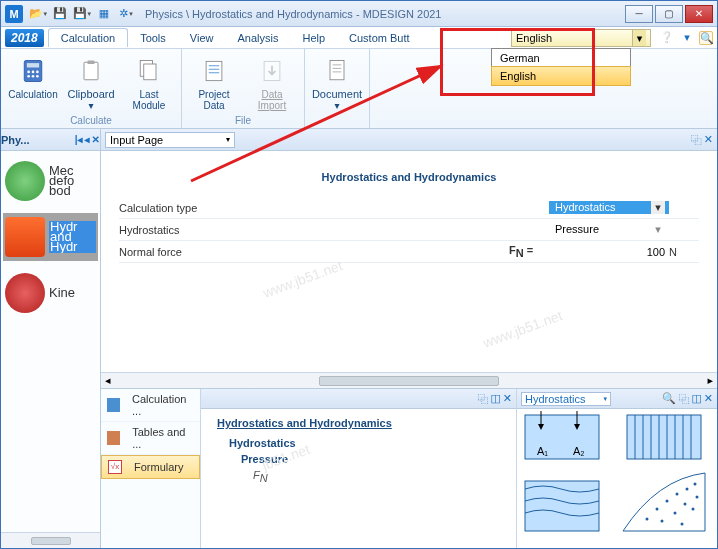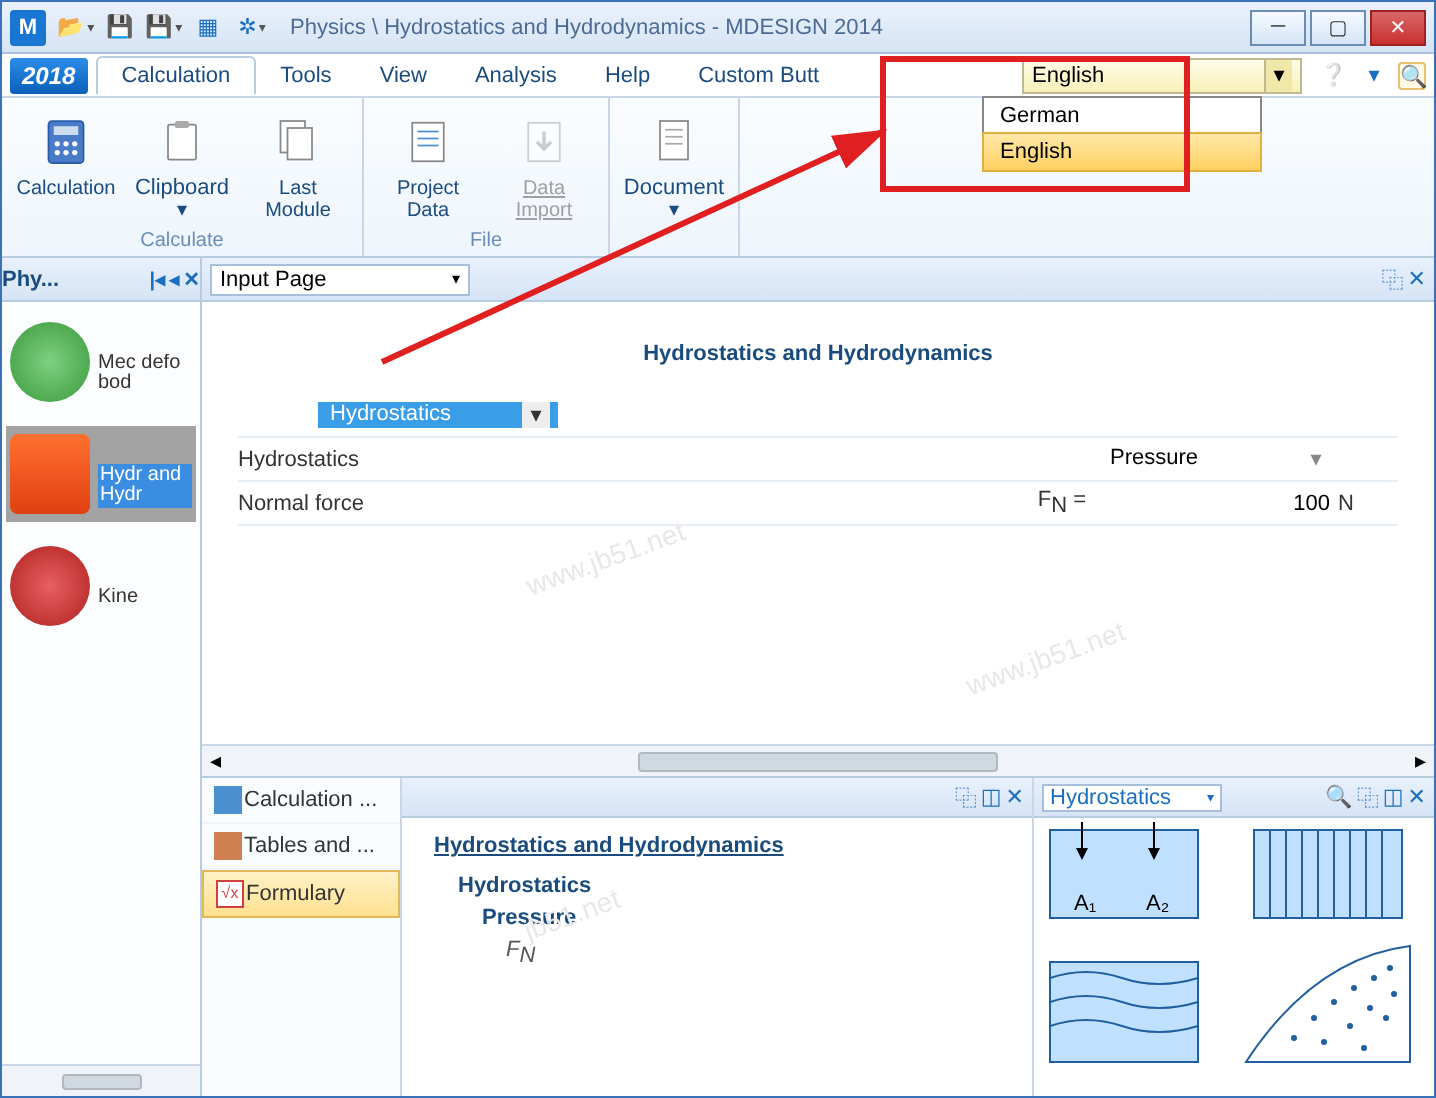--- a/index.html
+++ b/index.html
@@ -40,51 +40,51 @@
 .ico svg { width:28px; height:28px;}
 
 .workarea { display:flex; height:calc(100% - 128px);}
 .leftpanel { width:100px; border-right:1px solid #b8cce0; display:flex; flex-direction:column; background:#fcfdfe;}
 .leftpanel .hdr { height:22px; background:linear-gradient(#e8f0fc,#d6e4f5); border-bottom:1px solid #b8cce0; display:flex; align-items:center; padding:0 0; font-weight:bold; color:#1a4b7e;}
 .leftpanel .hdr .navic { margin-left:auto; display:flex; gap:2px;}
 .leftpanel .hdr .navic span { color:#1a6fc0; font-size:10px;}
 .catlist { flex:1; overflow:hidden; padding:6px 2px;}
 .catitem { display:flex; align-items:center; gap:4px; padding:4px 2px; margin-bottom:8px;}
 .catitem .cicon { width:40px; height:40px; border-radius:50%; flex-shrink:0;}
-.catitem .ctxt { font-size:10px; color:#333; line-height:10px; overflow:hidden;margin-top:12px;}
+.catitem .ctxt { font-size:13px; color:#333; line-height:10px; overflow:hidden;}
 .catitem.active { background:#a3a3a3;}
 .catitem.active .ctxt { color:#fff; background:#3a8de0; padding:1px;}
 .leftpanel .scrlh { height:16px; border-top:1px solid #c8d6e8; background:#f0f4f8; display:flex; align-items:center; justify-content:center;}
 
 .mainpanel { flex:1; display:flex; flex-direction:column; overflow:hidden;}
 .mainhdr { height:22px; background:linear-gradient(#e8f0fc,#d6e4f5); border-bottom:1px solid #b8cce0; display:flex; align-items:center; padding:0 4px;}
 .mainhdr .sel { background:#fff; border:1px solid #a8c0dc; width:130px; height:16px; padding:0 4px; display:flex; align-items:center; font-size:10px;}
 .mainhdr .sel .arr{ margin-left:auto; font-size:8px;}
 .mainhdr .rctl { margin-left:auto; display:flex; gap:2px;}
 .mainhdr .rctl span { color:#1a6fc0; font-size:11px;}
 
 .content { flex:1; overflow:hidden; display:flex; flex-direction:column;}
 .ctitle { text-align:center; font-weight:bold; color:#1a4b7e; padding:20px 0 14px;}
 .params { padding:0 18px;}
 .prow { display:flex; align-items:center; height:22px; border-bottom:1px solid #e8eef5; font-size:11px;}
 .prow .pname { flex:1; color:#333;}
-.prow .psym { width:40px; text-align:right; color:#333; padding-right:6px;}
+.prow .psym { width:40px; color:#333; padding-right:6px;font-weight:bold;}
 .prow .pval { width:120px; text-align:right; padding-right:4px;}
 .prow .punit { width:30px; color:#333;}
 .prow .pval.dd { background:#3a9de8; color:#fff; text-align:left; padding-left:6px; display:flex;}
 .prow .pval.dd .arr { margin-left:auto; background:#eee; color:#333; width:14px; text-align:center;}
 .prow .pval.dd2 { text-align:left; padding-left:6px; display:flex;}
 .prow .pval.dd2 .arr { margin-left:auto; color:#888; width:14px; text-align:center;}
 
 .hscroll { height:16px; border-top:1px solid #c8d6e8; background:#f0f4f8; display:flex; align-items:center;}
 .hscroll .thumb { width:180px; height:10px; background:#d0d8e0; border:1px solid #b0b8c0; border-radius:2px; margin:0 auto;}
 
 .bottom { display:flex; height:160px; border-top:1px solid #b8cce0;}
 .btab { width:100px; border-right:1px solid #c8d6e8; background:#fafdff;}
-.btab .bitem { display:flex; align-items:center; gap:1px; padding:4px 6px; border-bottom:1px solid #eef4fa; font-size:10px; color:#333;}
+.btab .bitem { display:flex; align-items:center; gap:12px; padding:4px 6px; border-bottom:1px solid #eef4fa; font-size:10px; color:#333;}
 .btab .bitem.active { background:linear-gradient(#fff2c8,#ffe090); border:1px solid #e0b858;}
 .btab .bic { width:14px; height:14px;}
 
 .bleft { flex:1; border-right:1px solid #c8d6e8; display:flex; flex-direction:column;}
 .bhdr { height:20px; background:linear-gradient(#e8f0fc,#d6e4f5); border-bottom:1px solid #b8cce0; display:flex; align-items:center; justify-content:flex-end; padding:0 4px; gap:2px;}
 .bhdr span { color:#1a6fc0; font-size:11px;}
 .bcontent { flex:1; padding:8px 16px; overflow:hidden;}
 .bcontent .h1 { font-weight:bold; text-decoration:underline; color:#1a4b7e; margin-bottom:8px;}
 .bcontent .h2 { font-weight:bold; color:#1a4b7e; margin:4px 0 4px 12px;}
 .bcontent .h3 { font-weight:bold; color:#1a4b7e; margin:4px 0 4px 24px;}
@@ -102,21 +102,21 @@
 </head>
 <body>
 
 <div class="titlebar">
   <div class="logo">M</div>
   <span class="qicon">📂<span class="dd">▾</span></span>
   <span class="qicon">💾</span>
   <span class="qicon">💾<span class="dd">▾</span></span>
   <span class="qicon">▦</span>
   <span class="qicon">✲<span class="dd">▾</span></span>
-  <div class="title">Physics \ Hydrostatics and Hydrodynamics - MDESIGN 2014</div>
+  <div class="title">Physics \ Hydrostatics and Hydrodynamics - MDESIGN 2021</div>
   <div class="winbtn">─</div>
   <div class="winbtn">▢</div>
   <div class="winbtn close">✕</div>
 </div>
 
 <div class="menubar">
   <span class="yr">2018</span>
   <span class="mtab active">Calculation</span>
   <span class="mtab">Tools</span>
   <span class="mtab">View</span>
@@ -270,20 +270,21 @@
       <div class="rctl">
         <span>⿻</span>
         <span>✕</span>
       </div>
     </div>
 
     <div class="content" style="position:relative; height:232px;">
       <div class="ctitle">Hydrostatics and Hydrodynamics</div>
       <div class="params">
         <div class="prow">
+          <div class="pname">Calculation type</div>
           <div class="psym"></div>
           <div class="pval dd">
               <span>Hydrostatics</span>
               <span class="arr">▾</span>
             </div>
           <div class="punit"></div>
         </div>
         <div class="prow">
           <div class="pname">Hydrostatics</div>
           <div class="psym"></div>

